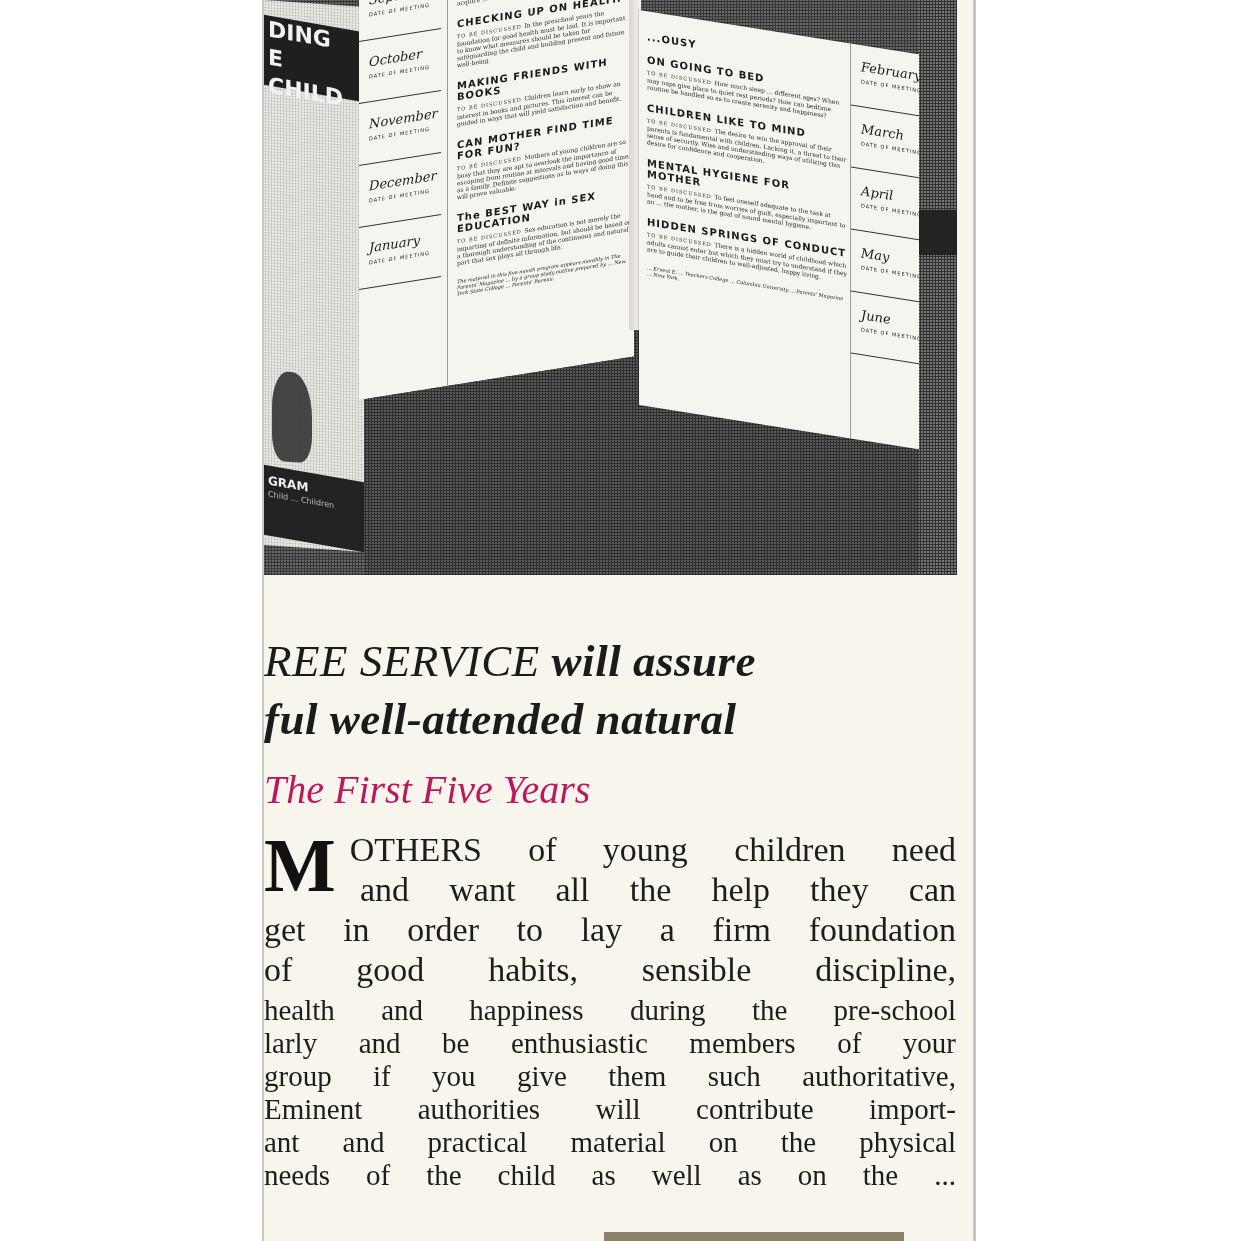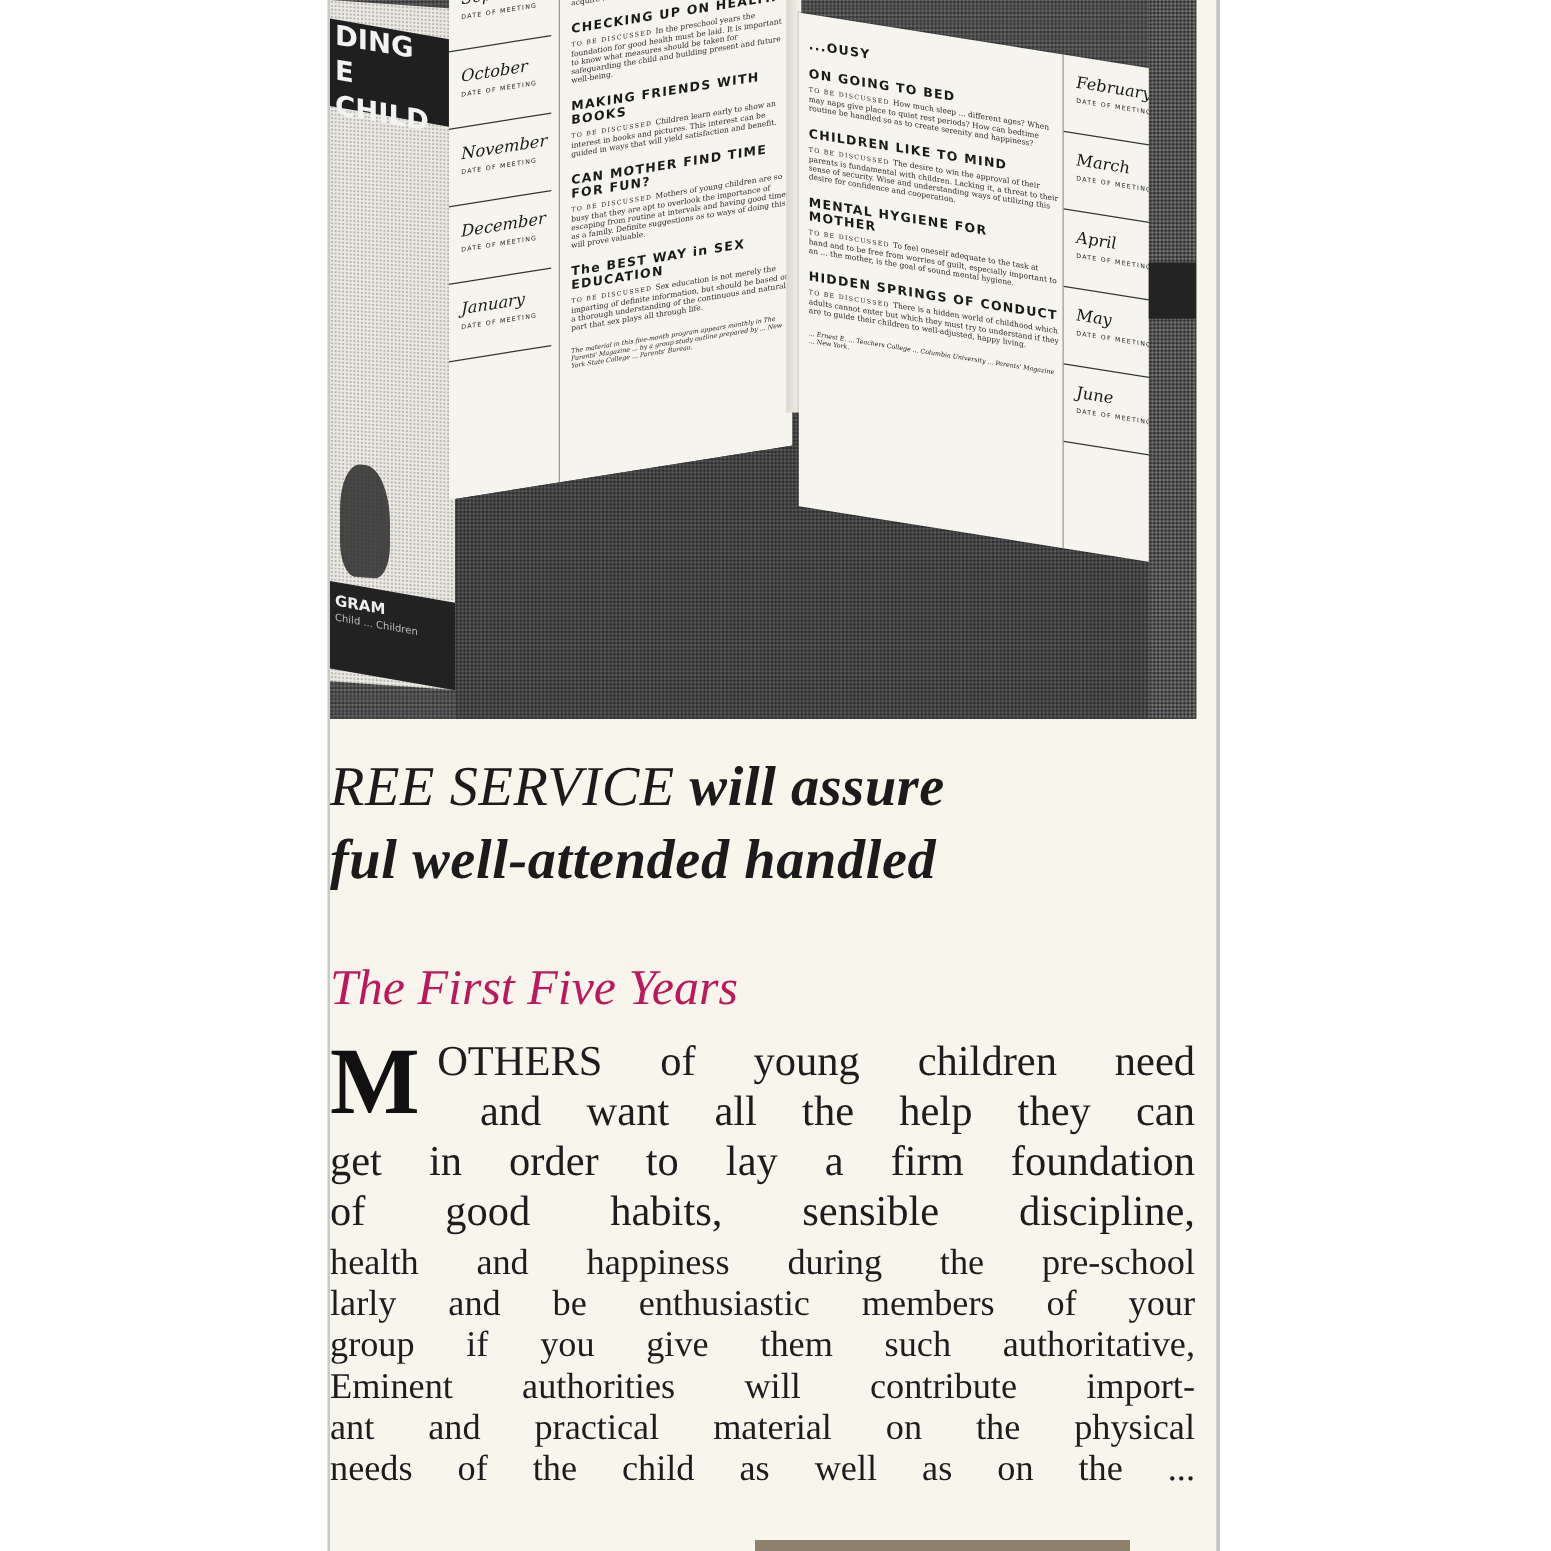--- a/index.html
+++ b/index.html
@@ -108,21 +108,21 @@
     .right-strip {
       position: absolute; right: 0; top: 0; width: 38px; height: 575px;
       background: radial-gradient(circle, #2f2f2f 1px, #777 1.4px) 0 0/3px 3px;
     }
     .right-strip .dark-block {
       position: absolute; left: 0; top: 210px; width: 38px; height: 45px; background: #232323;
     }
 
     
     .headline {
-      position: absolute; left: 0; top: 600px; width: 700px;
+      position: absolute; left: 0; top: 632px; width: 700px;
       font-family: "Liberation Serif", serif; font-style: italic; color: #1b1b1b;
       font-size: 45px; line-height: 58px; letter-spacing: 0.5px;
     }
     .headline .hl-line { display: block; white-space: nowrap; }
     .headline .hl-caps { font-weight: normal; }
     .headline .hl-bold { font-weight: bold; }
     .subhead {
       position: absolute; left: 0; top: 766px;
       font-family: "Liberation Serif", serif; font-style: italic; font-size: 40px;
       color: #be185d; white-space: nowrap;
@@ -264,29 +264,29 @@
       </div>
     </div>
 
     <div class="right-strip">
       <div class="dark-block"></div>
     </div>
   </div>
 
   <div class="headline">
     <span class="hl-line"><span class="hl-caps">REE SERVICE</span> <span class="hl-bold">will assure</span></span>
-    <span class="hl-line hl-bold">ful well-attended handled</span>
+    <span class="hl-line hl-bold">ful well-attended natural</span>
   </div>
 
   <div class="subhead">The First Five Years</div>
 
   <div class="body-text">
     <span class="dropcap">M</span>
     <span class="line line-big">OTHERS of young children need</span>
-    <span class="line line-big" style="margin-left:120px">and want all the help they can</span>
+    <span class="line line-big" style="margin-left:96px">and want all the help they can</span>
     <span class="line line-big" style="clear:both">get in order to lay a firm foundation</span>
     <span class="line line-big">of good habits, sensible discipline,</span>
     <span class="line line-small" style="margin-top:4px">health and happiness during the pre-school</span>
     <span class="line line-small">larly and be enthusiastic members of your</span>
     <span class="line line-small">group if you give them such authoritative,</span>
     <span class="line line-small">Eminent authorities will contribute import-</span>
     <span class="line line-small">ant and practical material on the physical</span>
     <span class="line line-small bottom-line">needs of the child as well as on the ...</span>
   </div>
   <div class="tape"></div>

